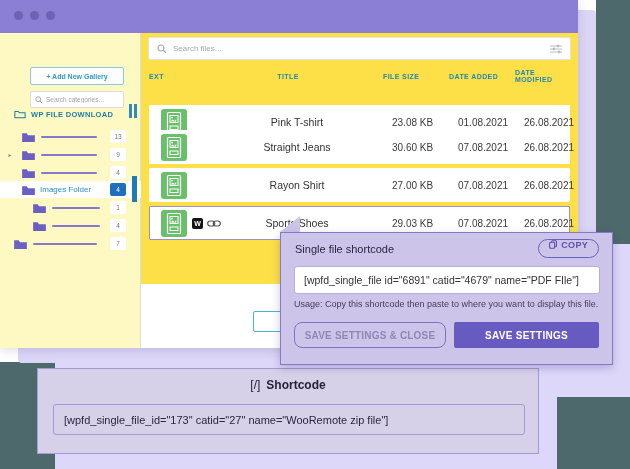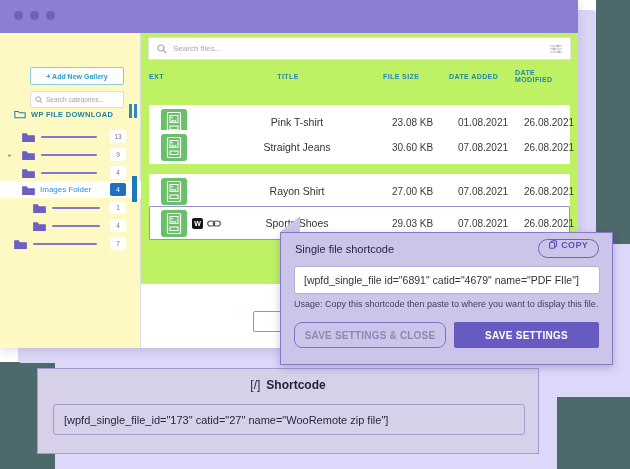--- a/index.html
+++ b/index.html
@@ -39,21 +39,21 @@
   .tree-row .fold { flex:none; }
   .ph-line { height:2px; background:#8278cc; border-radius:1px; flex:none; }
   .count-box { position:absolute; right:15px; width:16px; height:13px; background:#fff; border-radius:2px;
                color:#77777d; font-size:6.5px; display:flex; align-items:center; justify-content:center; }
   .tree-selected { background:#ffffff; }
   .tree-selected .label { color:#2e8fd0; font-size:8px; margin-left:5px; }
   .count-box.active { background:#1d6fc0; color:#fff; }
   .v-scroll { position:absolute; left:132px; top:143px; width:5px; height:26px; background:#1f7ab8; }
 
   
-  .main { position:absolute; left:141px; top:33px; width:437px; height:251px; background:#bef264; }
+  .main { position:absolute; left:141px; top:33px; width:437px; height:251px; background:#fde047; }
   .file-search { position:absolute; left:7px; top:4px; width:423px; height:23px; background:#fff;
                  border:1px solid #e2e1e6; border-radius:2px; display:flex; align-items:center; padding:0 8px; gap:6px; }
   .file-search input { border:none; outline:none; flex:1; font-size:8px; color:#444; background:transparent;
                        font-family:"Liberation Sans", sans-serif; }
   .file-search input::placeholder { color:#a8a8ac; }
   .grid6 { display:grid; grid-template-columns:8px 44px 190px 66px 66px 1fr; align-items:center; }
   .thead { position:absolute; left:0; top:36px; width:429px; height:14px; color:#2187b5; font-size:7px;
            font-weight:bold; letter-spacing:.4px; }
   .thead .c-title { text-align:center; }
   .frow { position:absolute; left:8px; width:421px; height:34px; background:#fff; border:1px solid #ffffff;
@@ -261,21 +261,21 @@
               <path d="M9.4 12.5 l2.2-2 2 1.4 1.6-1.8 v2.4 Z" fill="#fff"></path>
               <rect x="9" y="17" width="8" height="3.5" fill="none" stroke="#fff" stroke-width="1"></rect>
             </svg>
         </span>
         <span class="c-title">Straight Jeans</span>
         <span class="val">30.60 KB</span>
         <span class="val">07.08.2021</span>
         <span class="val">26.08.2021</span>
       </div>
 
-      <div class="frow grid6" style="top:141px">
+      <div class="frow grid6" style="top:135px">
         <span></span>
         <span class="icon-cell">
           <svg width="26" height="27" viewBox="0 0 26 27">
               <rect width="26" height="27" rx="3" fill="#6abf6a"></rect>
               <rect x="6.5" y="3.5" width="13" height="20" rx="1" fill="none" stroke="#fff" stroke-width="1.2"></rect>
               <rect x="9" y="6.5" width="8" height="7" fill="none" stroke="#fff" stroke-width="1"></rect>
               <circle cx="11" cy="8.6" r=".9" fill="#fff"></circle>
               <path d="M9.4 12.5 l2.2-2 2 1.4 1.6-1.8 v2.4 Z" fill="#fff"></path>
               <rect x="9" y="17" width="8" height="3.5" fill="none" stroke="#fff" stroke-width="1"></rect>
             </svg>

